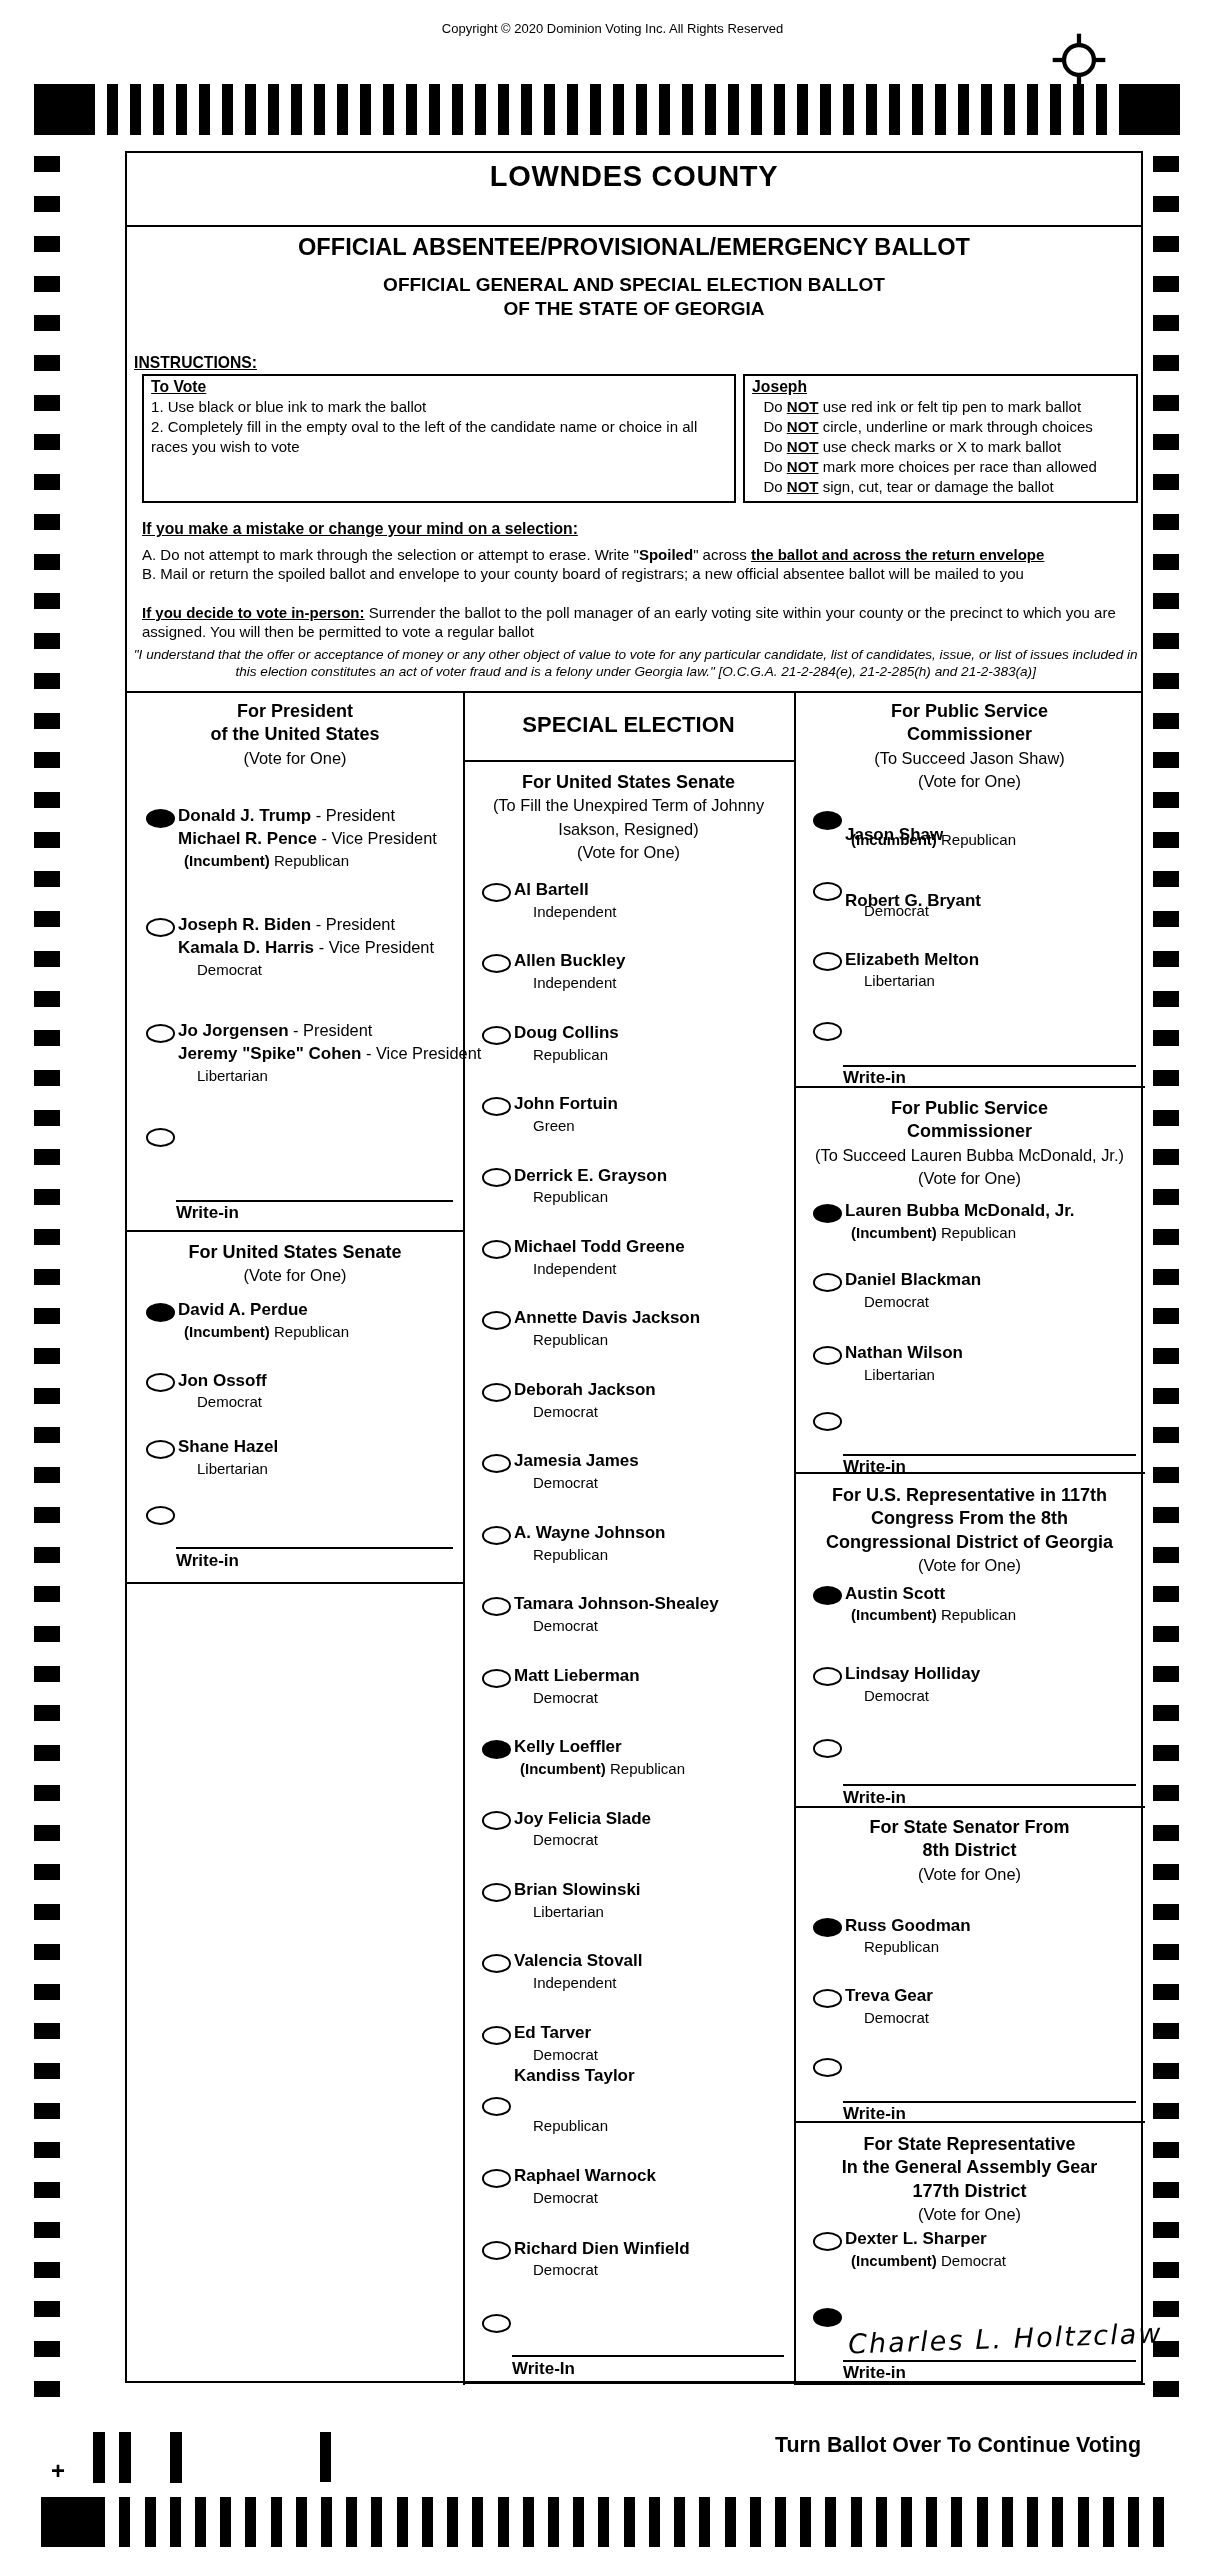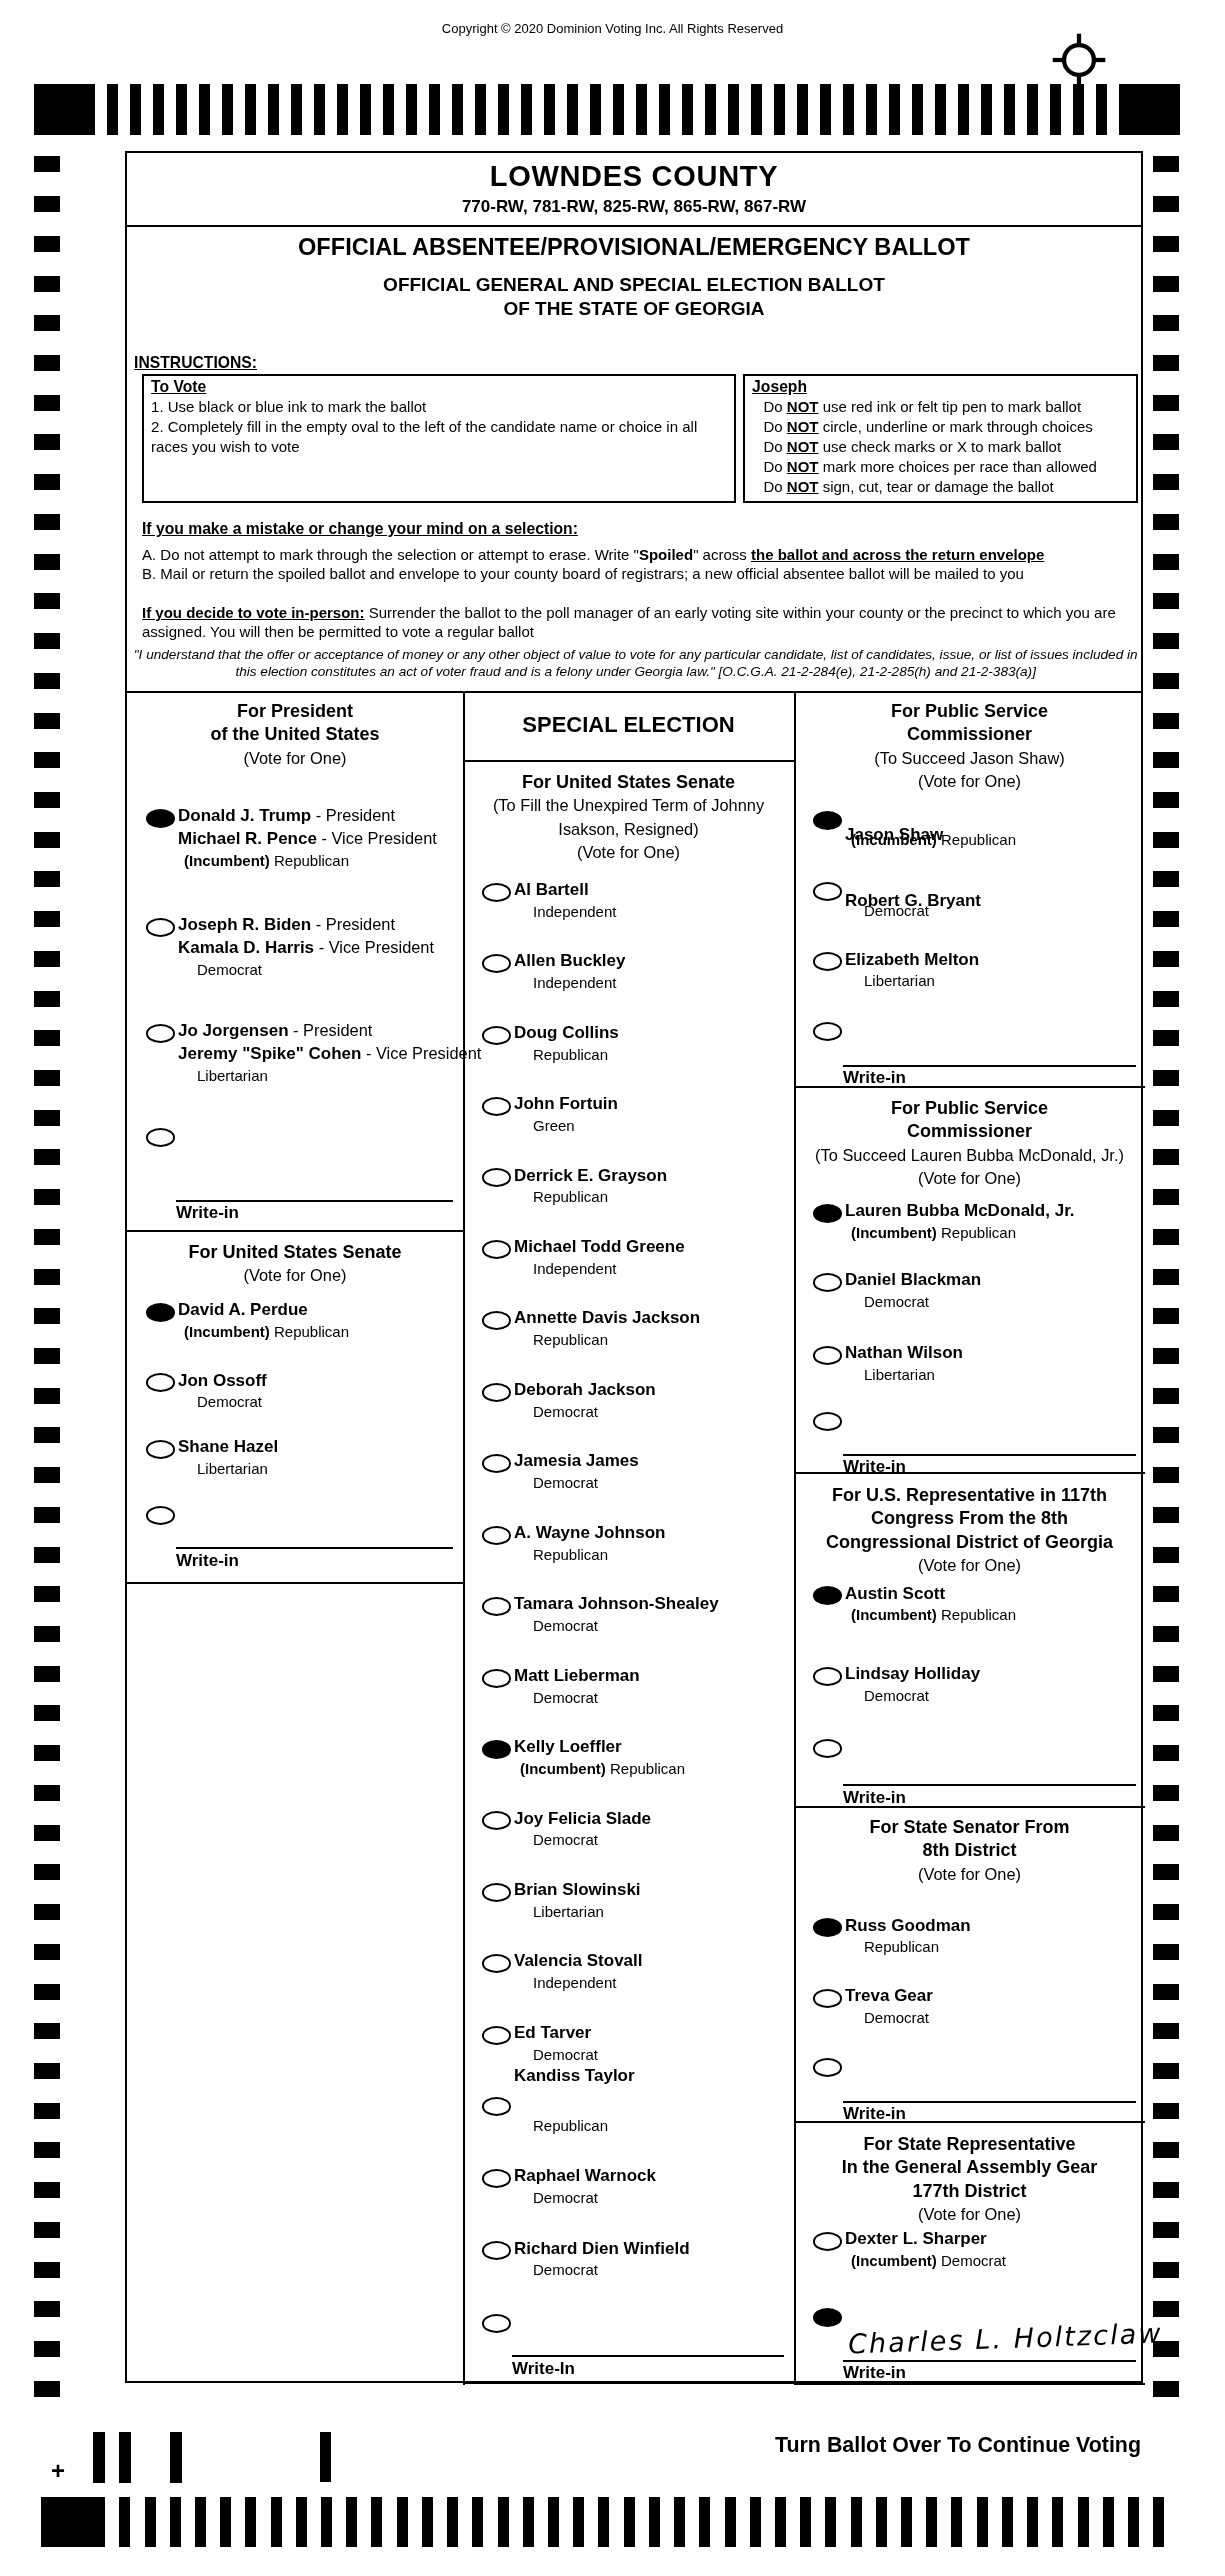--- a/index.html
+++ b/index.html
@@ -273,21 +273,20 @@
       <div class="mark" style="left: 1153px; top: 2182px; width: 26px; height: 15.7px;"></div>
       <div class="mark" style="left: 1153px; top: 2222px; width: 26px; height: 15.7px;"></div>
       <div class="mark" style="left: 1153px; top: 2262px; width: 26px; height: 15.7px;"></div>
       <div class="mark" style="left: 1153px; top: 2301px; width: 26px; height: 15.7px;"></div>
       <div class="mark" style="left: 1153px; top: 2341px; width: 26px; height: 15.7px;"></div>
       <div class="mark" style="left: 1153px; top: 2381px; width: 26px; height: 15.7px;"></div>
     </div>
 
   <div id="outer" class="abs">
     <div id="county" class="abs hdr-line">LOWNDES COUNTY</div>
-    <div id="precincts" class="abs hdr-line">770-RW, 781-RW, 825-RW, 865-RW, 867-RW</div>
     <div id="hdr-rule" class="abs"></div>
     <div id="ballot-type" class="abs hdr-line">OFFICIAL ABSENTEE/PROVISIONAL/EMERGENCY BALLOT</div>
     <div id="title1" class="abs hdr-line">OFFICIAL GENERAL AND SPECIAL ELECTION BALLOT</div>
     <div id="title2" class="abs hdr-line">OF THE STATE OF GEORGIA</div>
 
     <div id="instr-label" class="abs">INSTRUCTIONS:</div>
     <div id="tovote-box" class="abs instr-box">
       <div class="box-title">To Vote</div>
       <div id="tovote-items">
           <div>1. Use black or blue ink to mark the ballot</div>

